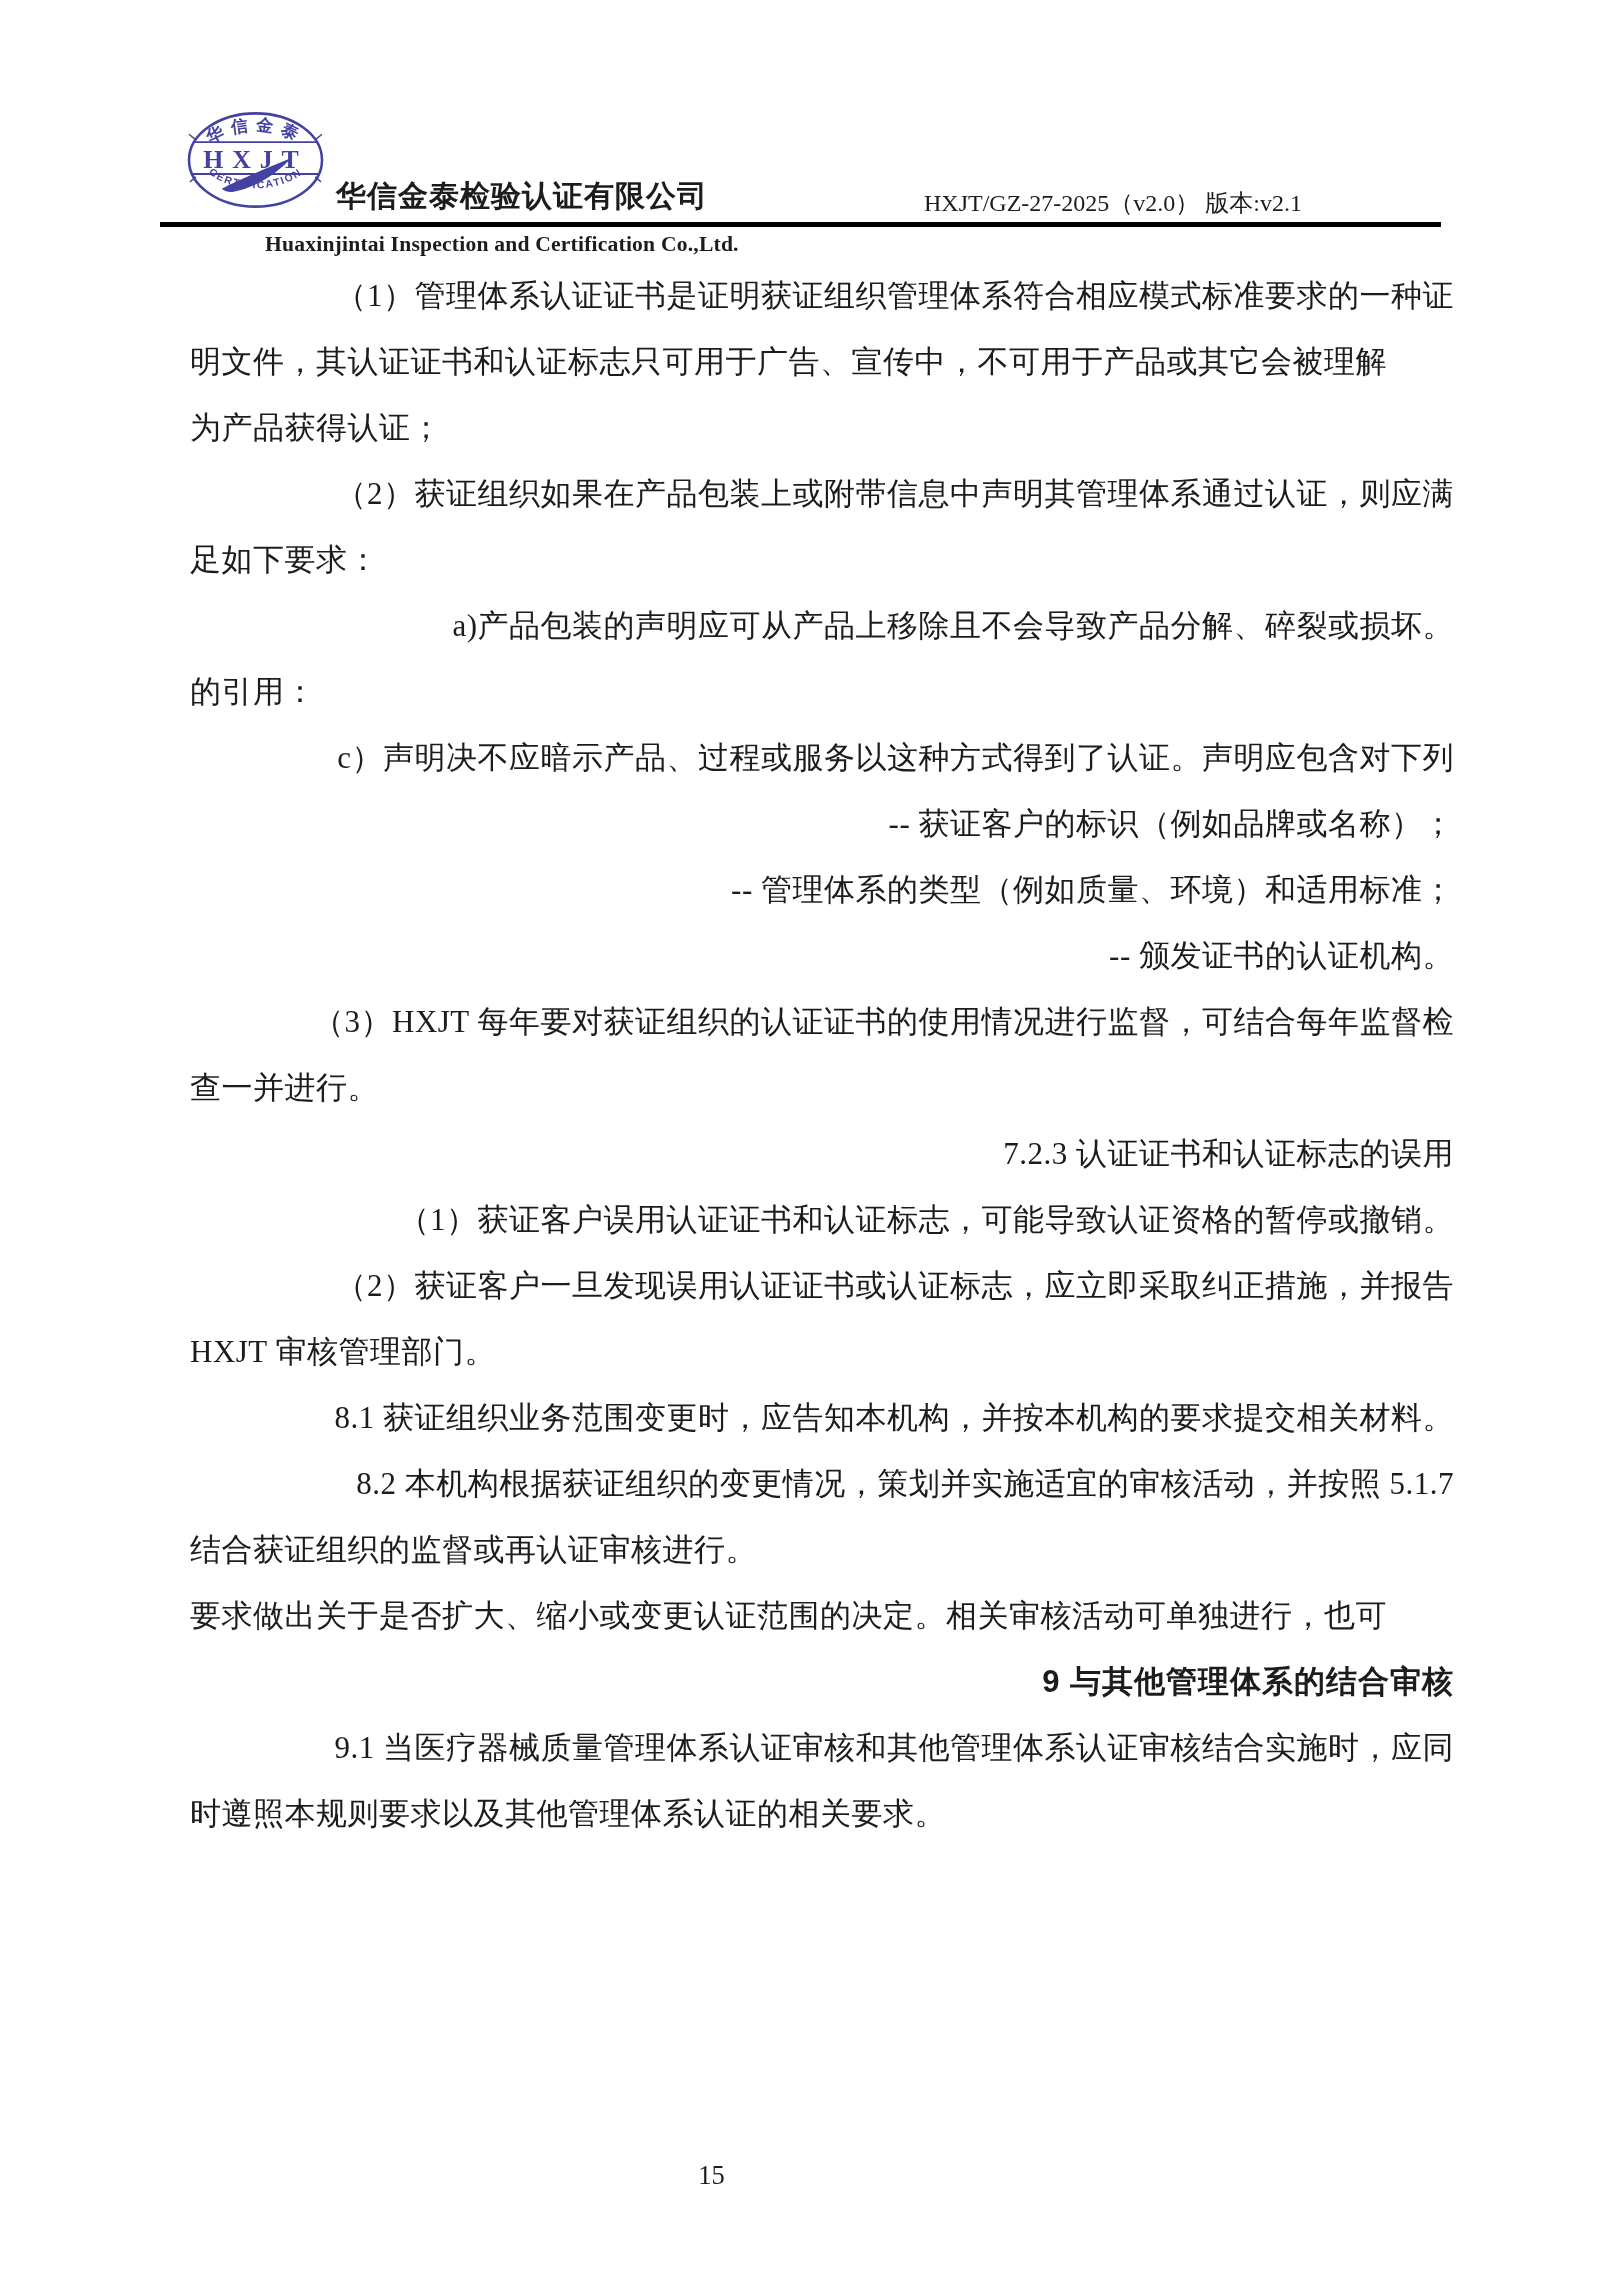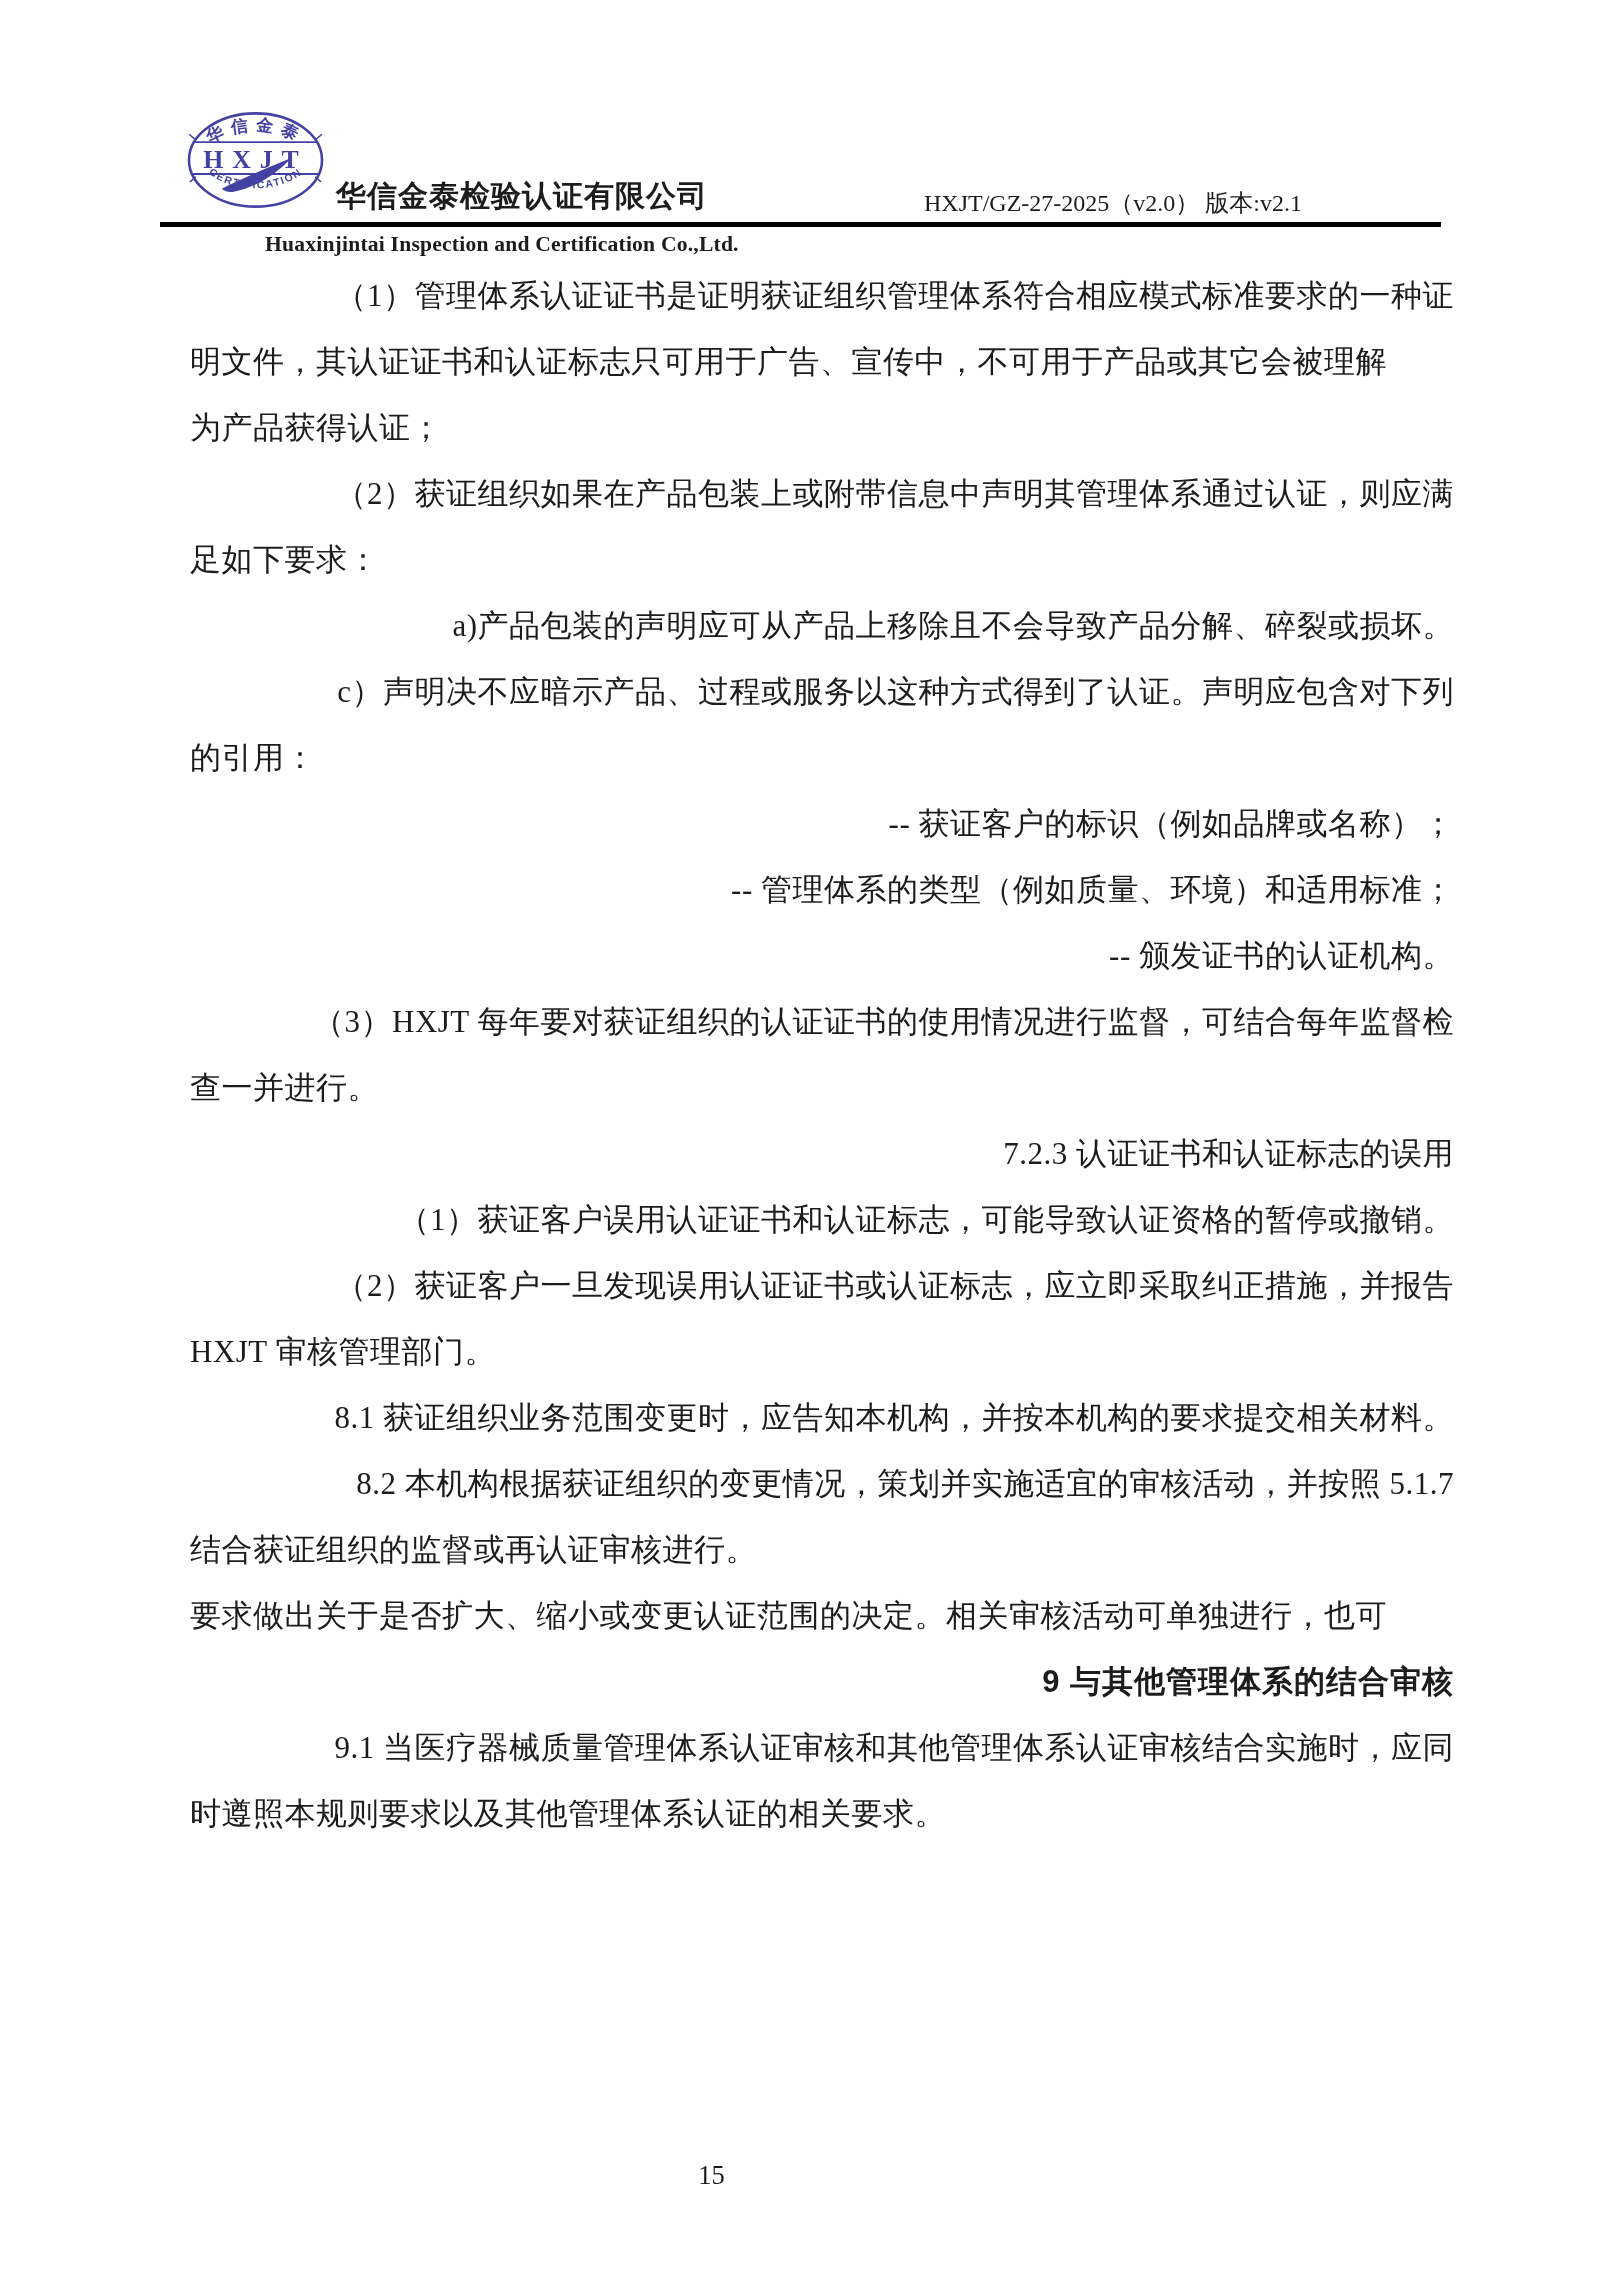--- a/index.html
+++ b/index.html
@@ -132,22 +132,22 @@
     <div class="company-name-en">Huaxinjintai Inspection and Certification Co.,Ltd.</div>
   </div>
 
   <div class="body-text">
     <div class="tl ind">（1）管理体系认证证书是证明获证组织管理体系符合相应模式标准要求的一种证</div>
     <div class="tl">明文件，其认证证书和认证标志只可用于广告、宣传中，不可用于产品或其它会被理解</div>
     <div class="tl">为产品获得认证；</div>
     <div class="tl ind">（2）获证组织如果在产品包装上或附带信息中声明其管理体系通过认证，则应满</div>
     <div class="tl">足如下要求：</div>
     <div class="tl ind">a)产品包装的声明应可从产品上移除且不会导致产品分解、碎裂或损坏。</div>
+    <div class="tl">的引用：</div>
     <div class="tl ind">c）声明决不应暗示产品、过程或服务以这种方式得到了认证。声明应包含对下列</div>
-    <div class="tl">的引用：</div>
     <div class="tl ind">-- 获证客户的标识（例如品牌或名称）；</div>
     <div class="tl ind">-- 管理体系的类型（例如质量、环境）和适用标准；</div>
     <div class="tl ind">-- 颁发证书的认证机构。</div>
     <div class="tl ind">（3）HXJT 每年要对获证组织的认证证书的使用情况进行监督，可结合每年监督检</div>
     <div class="tl">查一并进行。</div>
     <div class="tl ind">7.2.3 认证证书和认证标志的误用</div>
     <div class="tl ind">（1）获证客户误用认证证书和认证标志，可能导致认证资格的暂停或撤销。</div>
     <div class="tl ind">（2）获证客户一旦发现误用认证证书或认证标志，应立即采取纠正措施，并报告</div>
     <div class="tl">HXJT 审核管理部门。</div>
     <div class="tl ind">8.1 获证组织业务范围变更时，应告知本机构，并按本机构的要求提交相关材料。</div>

